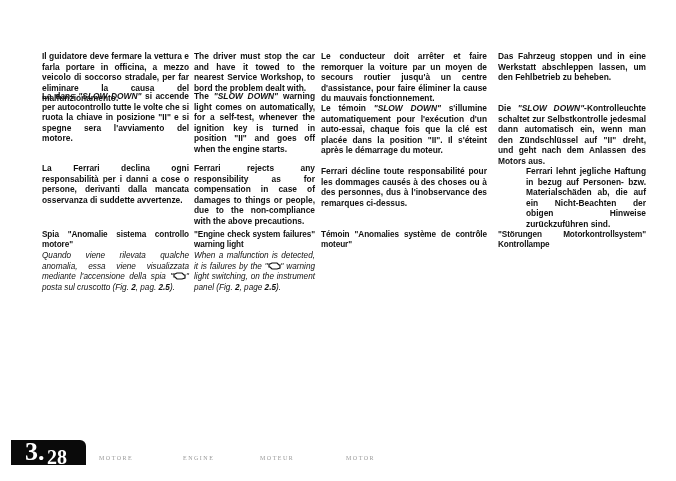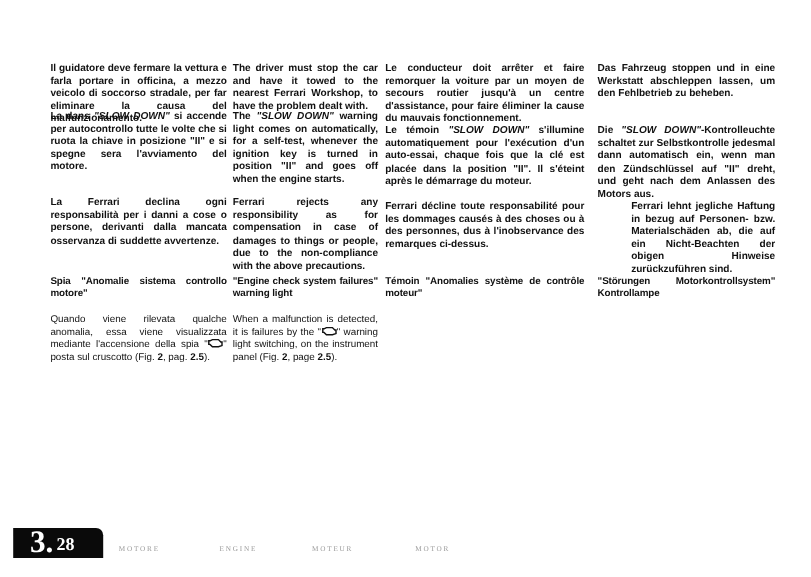--- a/index.html
+++ b/index.html
@@ -9,32 +9,32 @@
   #col-it { left:42px; width:147px; }
   #col-en { left:194px; width:121px; }
   #col-fr { left:321px; width:166px; }
   #col-de { left:498px; width:148px; }
   .blk { position:absolute; left:0; right:0; font-weight:bold; text-align:justify; }
   .b1 { top:18px; }
   .b2 { top:58px; }
   .b3 { top:130px; }
   .b4 { top:197px; }
   .b4 .h { font-weight:bold; font-size:8.2px; line-height:10.4px; letter-spacing:-0.1px; }
-  .b4 .p { font-weight:normal; font-size:8.2px; line-height:10.8px; margin-top:10px; text-align:justify; }
+  .b4 .p { font-weight:normal; font-size:8.2px; line-height:10.8px; margin-top:0; text-align:justify;font-style:italic; }
   #col-fr .b2 { top:70px; }
   #col-fr .b3 { top:133px; }
   #col-de .b2 { top:70px; }
   #col-de .b3 { top:133px;margin-left:28px; }
   i { font-style:italic; }
   .eng { display:inline-block; width:13px; height:8px; vertical-align:-1px; }
   .eng svg { width:13px; height:8px; display:block; }
   .pagebox { position:absolute; left:11px; top:440px; width:75px; height:25px; background:#0a0a0a;
              border-top-right-radius:6px; color:#fff; font-family:"Liberation Serif", serif; }
   .pagebox .big { position:absolute; left:14px; top:-3px; font-size:26px; font-weight:bold; }
-  .pagebox .small { position:absolute; left:36px; top:6px; font-size:15px; font-weight:bold; }
+  .pagebox .small { position:absolute; left:36px; top:6px; font-size:20px; font-weight:bold; }
   .sec { position:absolute; top:455px; font-family:"Liberation Serif", serif; font-size:6px;
          letter-spacing:1.5px; color:#9a9a9a; }
 </style>
 </head>
 <body>
 
 <div>
 
   <div class="col" id="col-it">
     <div class="blk b1">Il guidatore deve fermare la vettura e farla portare in officina, a mezzo veicolo di soccorso stradale, per far eliminare la causa del malfunzionamento.</div>
@@ -42,21 +42,21 @@
     <div class="blk b3">La Ferrari declina ogni responsabilità per i danni a cose o persone, derivanti dalla mancata osservanza di suddette avvertenze.</div>
     <div class="blk b4">
       <div class="h">Spia "Anomalie sistema controllo motore"</div>
       <div class="p"><span>Quando viene rilevata qualche anomalia, essa viene visualizzata mediante l'accensione della spia "</span><span class="eng"><svg viewBox="0 0 13 8">
               <path d="M2 2 L4 1 L9 1 L11 3 L12 3 L12 6 L9 7 L4 7 L2 5 L1 5 L1 2 Z" fill="none" stroke="#111" stroke-width="1.2"></path>
             </svg></span><span>" posta sul cruscotto (Fig. </span><b>2</b><span>, pag. </span><b>2.5</b><span>).</span></div>
     </div>
   </div>
 
   <div class="col" id="col-en">
-    <div class="blk b1">The driver must stop the car and have it towed to the nearest Ferrari Workshop, to have the problem dealt with.</div>
+    <div class="blk b1">The driver must stop the car and have it towed to the nearest Service Workshop, to bord the problem dealt with.</div>
     <div class="blk b2"><span>The </span><i>"SLOW DOWN"</i><span> warning light comes on automatically, for a self-test, whenever the ignition key is turned in position "II" and goes off when the engine starts.</span></div>
     <div class="blk b3">Ferrari rejects any responsibility as for compensation in case of damages to things or people, due to the non-compliance with the above precautions.</div>
     <div class="blk b4">
       <div class="h">"Engine check system failures" warning light</div>
       <div class="p"><span>When a malfunction is detected, it is failures by the "</span><span class="eng"><svg viewBox="0 0 13 8">
               <path d="M2 2 L4 1 L9 1 L11 3 L12 3 L12 6 L9 7 L4 7 L2 5 L1 5 L1 2 Z" fill="none" stroke="#111" stroke-width="1.2"></path>
             </svg></span><span>" warning light switching, on the instrument panel (Fig. </span><b>2</b><span>, page </span><b>2.5</b><span>).</span></div>
     </div>
   </div>
 

